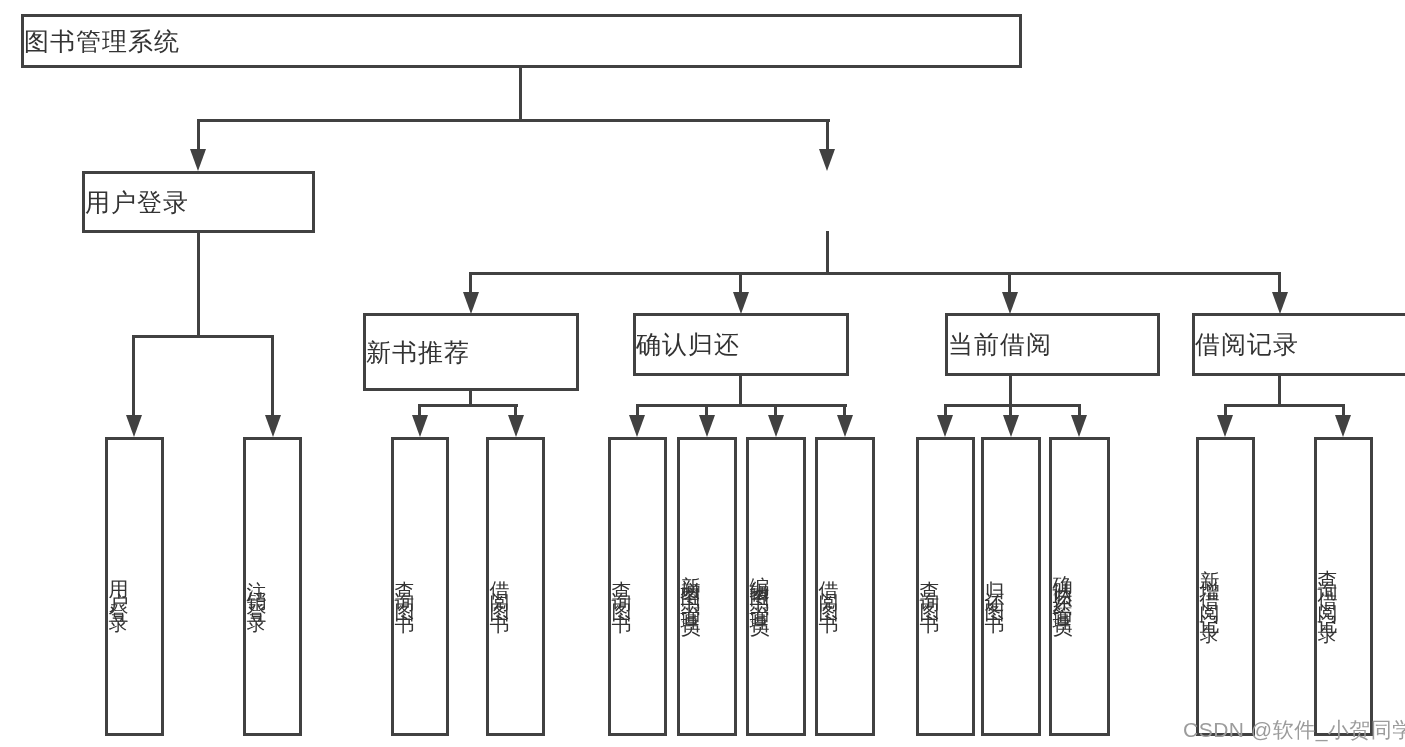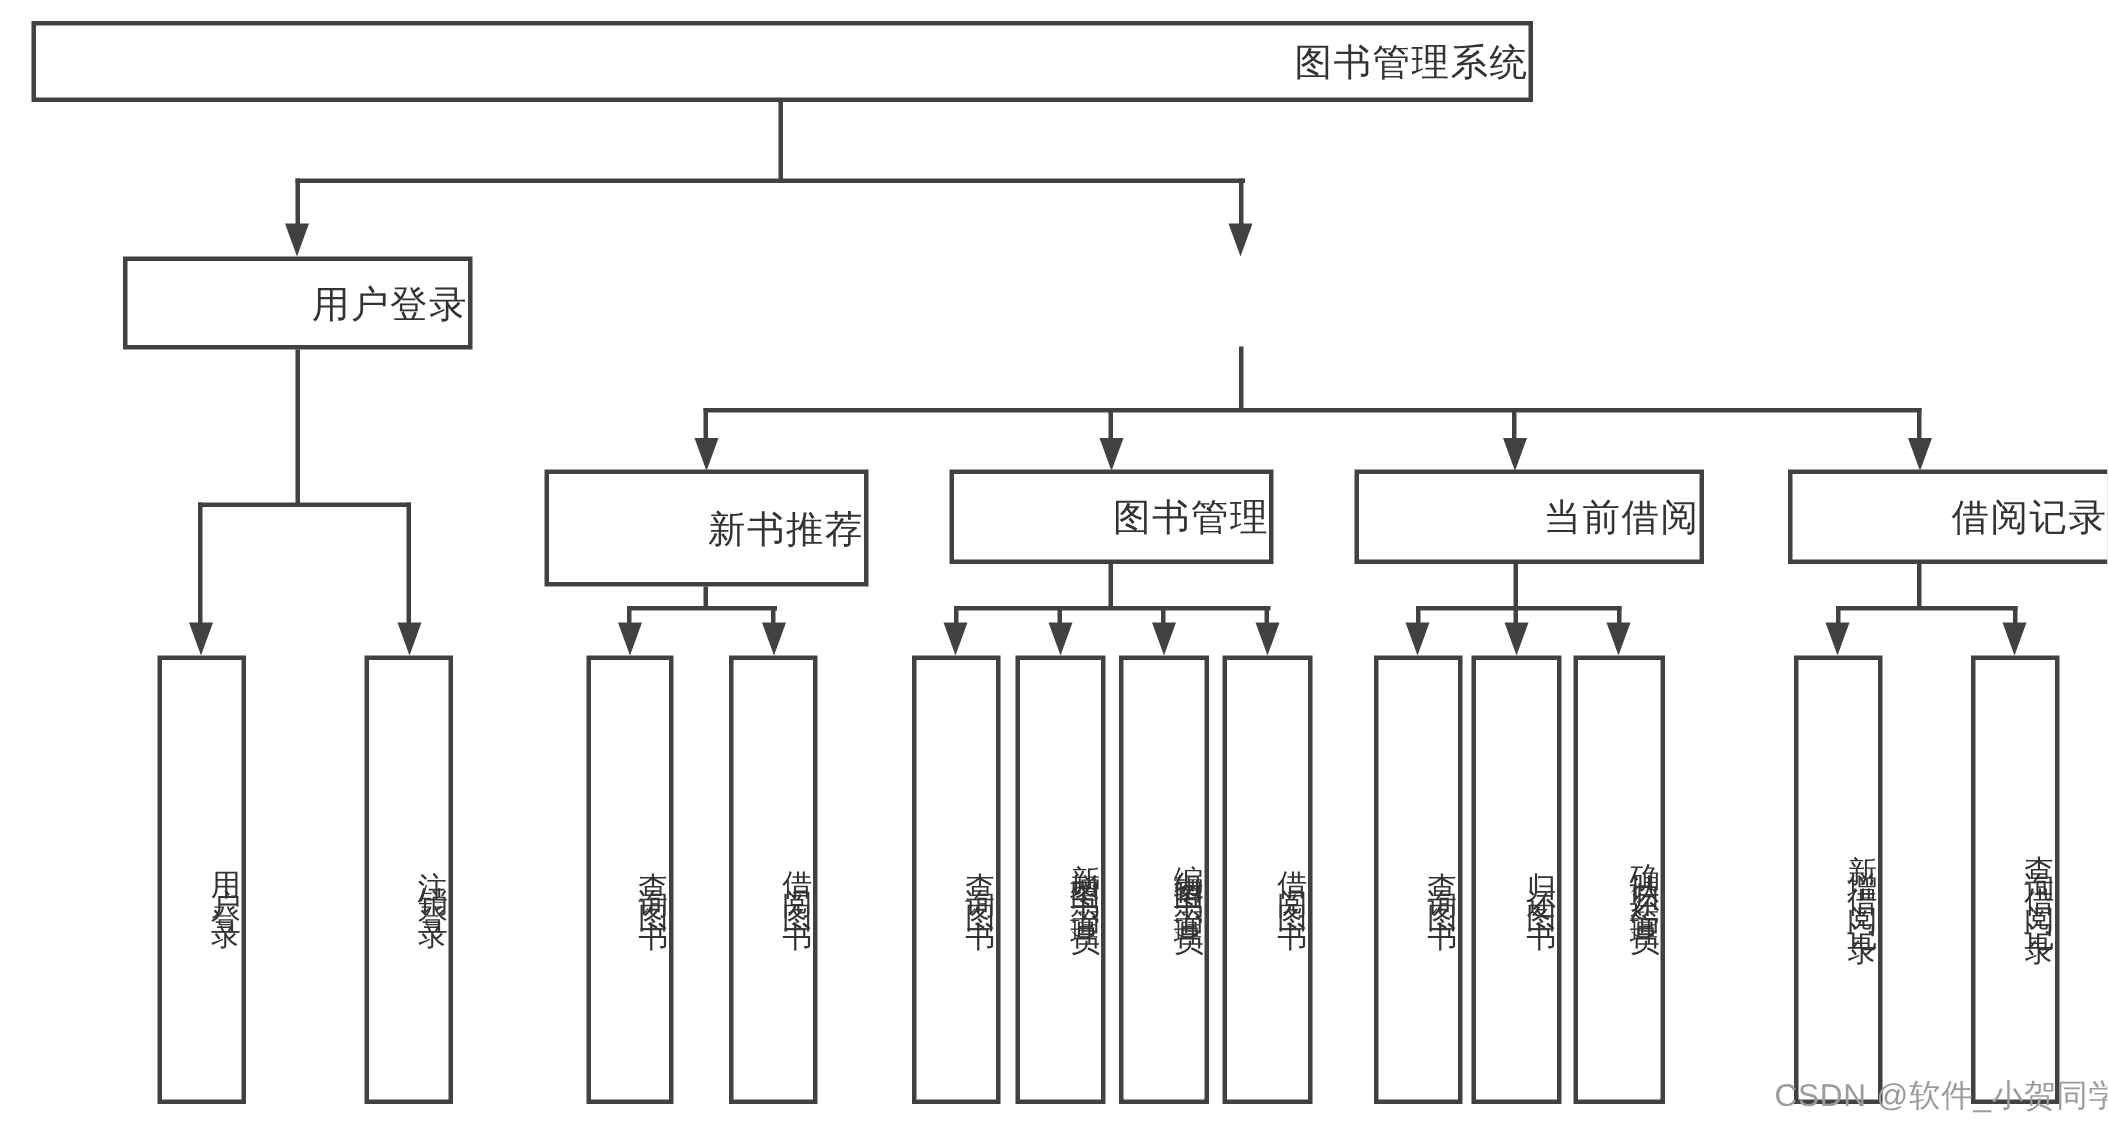--- a/index.html
+++ b/index.html
@@ -2,21 +2,21 @@
 <html><head>
 <meta charset="utf-8">
 <style>
   html,body{margin:0;padding:0;background:#ffffff;}
   .canvas{
     position:relative;width:1405px;height:747px;background:#ffffff;
     font-family:"Liberation Sans","DejaVu Sans",sans-serif;overflow:hidden;
   }
   .box{
     position:absolute;box-sizing:border-box;border:3px solid #414141;background:#ffffff;
-    display:flex;align-items:center;justify-content:flex-end;z-index:2;
+    display:flex;align-items:center;justify-content:flex-start;z-index:2;
   }
   .lbl{font-size:25px;color:#333333;letter-spacing:1px;white-space:nowrap;}
   .leaf{top:437px;height:299px;}
   .vtext{
     writing-mode:vertical-rl;font-size:20px;color:#333333;
     letter-spacing:11px;line-height:1.1;white-space:nowrap;
   }
   .vtext.long{letter-spacing:6px;}
   .vline{position:absolute;width:3px;background:#414141;z-index:1;}
   .hline{position:absolute;height:3px;background:#414141;z-index:1;}
@@ -99,23 +99,23 @@
   </div>
 
   <div class="box" style="left:82px;top:171px;width:233px;height:62px">
     <span class="lbl">用户登录</span>
   </div>
 
   <div class="box" style="left:363px;top:313px;width:216px;height:78px">
     <span class="lbl">新书推荐</span>
   </div>
   <div class="box" style="left:633px;top:313px;width:216px;height:63px">
-    <span class="lbl">图书管理</span>
+    <span class="lbl">确认归还</span>
   </div>
-  <div class="box" style="left:903px;top:313px;width:233px;height:63px">
+  <div class="box" style="left:945px;top:313px;width:215px;height:63px">
     <span class="lbl">当前借阅</span>
   </div>
   <div class="box" style="left:1192px;top:313px;width:216px;height:63px">
     <span class="lbl">借阅记录</span>
   </div>
 
   <div class="box leaf" style="left:105px;width:59px">
     <span class="vtext">用户登录</span>
   </div>
   <div class="box leaf" style="left:243px;width:59px">

